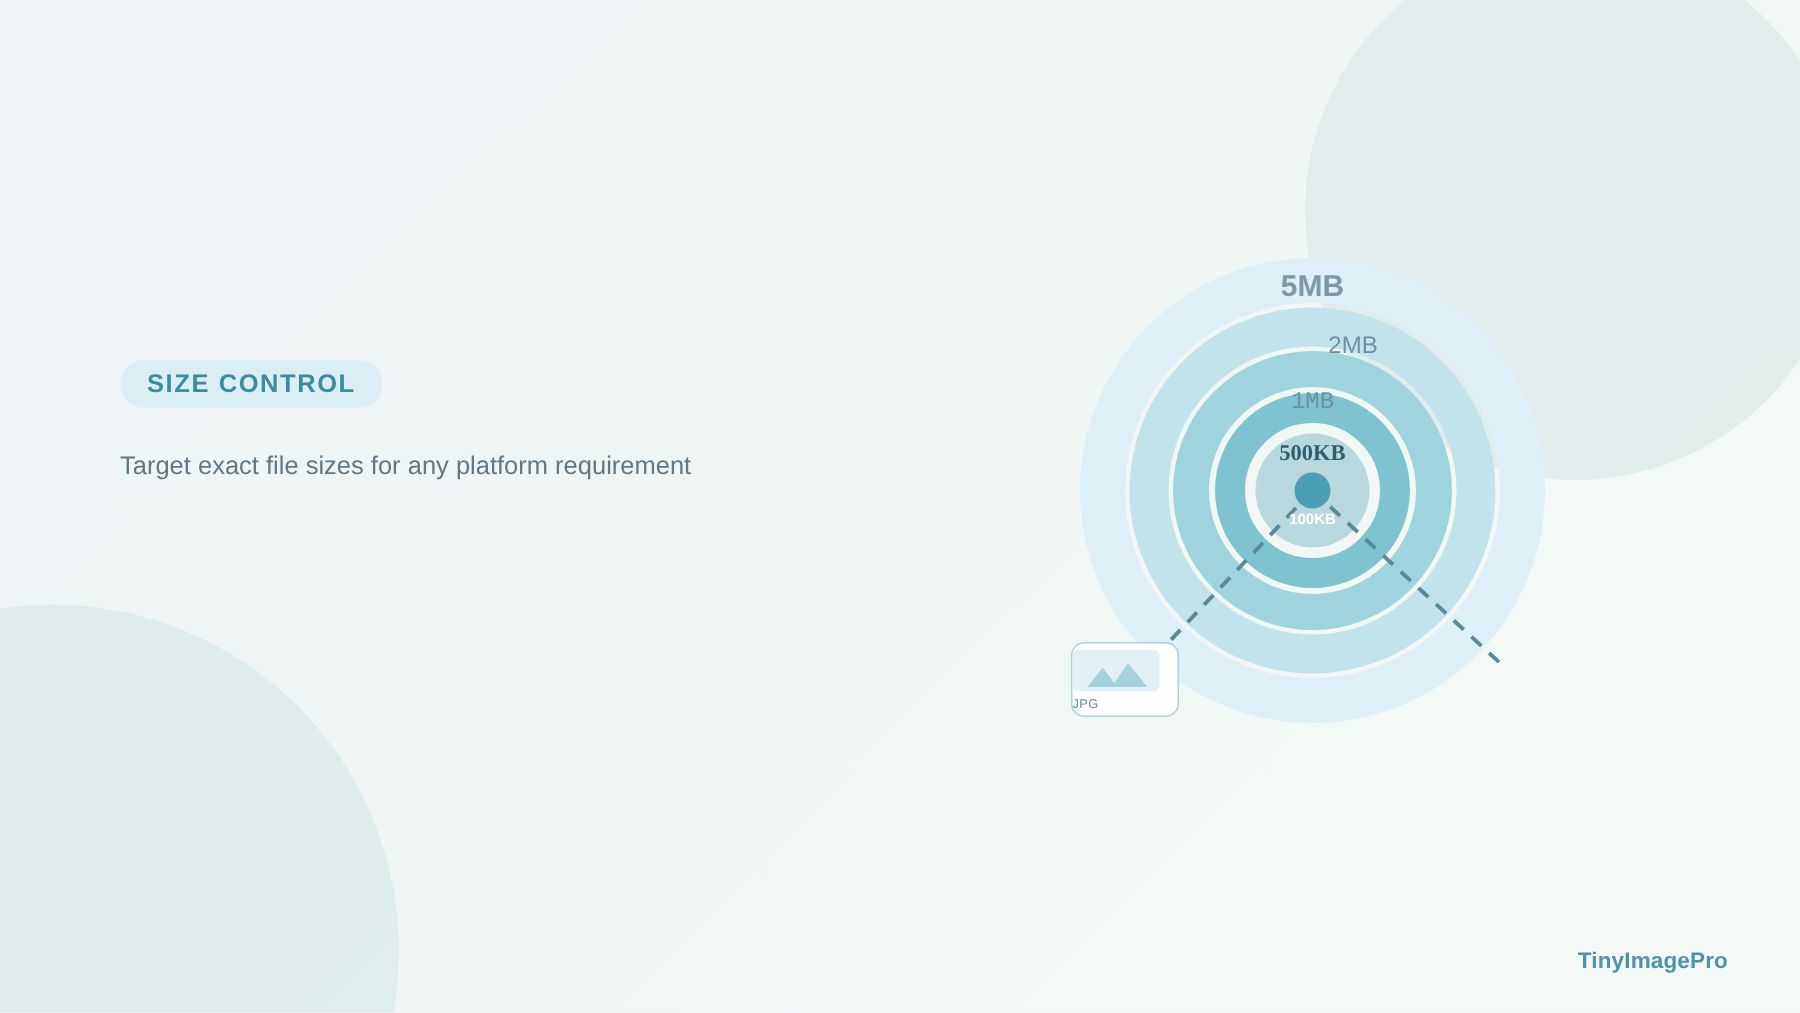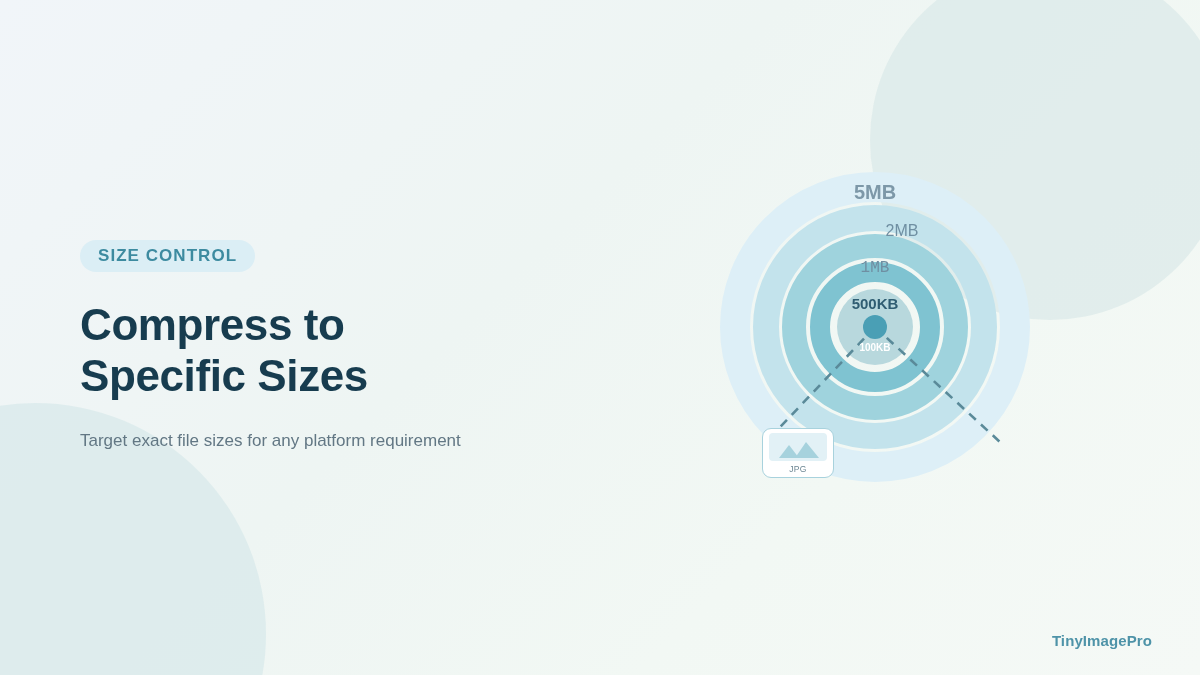--- a/index.html
+++ b/index.html
@@ -82,24 +82,22 @@
 
   
   .card {
     position:absolute;
     width:72px; height:50px;
     background:#ffffff;
     border:1.6px solid #a8d2dd;
     border-radius:9px;
     display:flex;
     flex-direction:column;
-    align-items:center;
     justify-content:flex-start;
     padding-top:4px;
-    margin-left:48px;
   }
   .card-thumb {
     width:58px; height:28px;
     background:#e2f1f6;
     border-radius:4px;
     position:relative;
     overflow:hidden;
   }
   .card-label {
     font-size:8.5px;
@@ -123,21 +121,20 @@
 </head>
 <body>
 
 <div id="slide">
 
   <div class="blob" id="blob-tr"></div>
   <div class="blob" id="blob-bl"></div>
 
   <div id="copy">
     <div id="badge">SIZE CONTROL</div>
-    <h1 id="headline">Compress to Specific Sizes</h1>
     <p id="subtitle">Target exact file sizes for any platform requirement</p>
   </div>
 
   <div id="graphic">
 
     <svg id="radar-svg" width="360" height="350" viewBox="0 0 360 350">
 
       <circle cx="175" cy="172" r="140" fill="none" stroke="#ddeff7" stroke-width="30"></circle>
       <circle cx="175" cy="172" r="109" fill="none" stroke="#c3e3ec" stroke-width="26"></circle>
       <circle cx="175" cy="172" r="81" fill="none" stroke="#9fd3dd" stroke-width="24"></circle>
@@ -146,21 +143,21 @@
 
       <line x1="175" y1="172" x2="66" y2="287" stroke="#5a8a99" stroke-width="2.6" stroke-dasharray="9 7" stroke-linecap="butt"></line>
       <line x1="175" y1="172" x2="300" y2="287" stroke="#5a8a99" stroke-width="2.6" stroke-dasharray="9 7" stroke-linecap="butt"></line>
 
       <circle cx="175" cy="172" r="12" fill="#4a9fb5"></circle>
     </svg>
 
     <div class="ring-label outer" style="left:175px; top:37px;">5MB</div>
     <div class="ring-label mid" style="left:175px; top:76px;margin-left:27px;">2MB</div>
     <div class="ring-label mid" style="left:175px; top:113px;font-family:Liberation Mono, monospace;">1MB</div>
-    <div class="ring-label in" style="left:175px; top:148px;">500KB</div>
+    <div class="ring-label in" style="left:175px; top:148px;font-family:Liberation Serif, serif;">500KB</div>
     <div class="ring-label core" style="left:175px; top:192px;">100KB</div>
 
     <div class="card" id="card-jpg">
       <div class="card-thumb">
         <svg width="58" height="28" viewBox="0 0 58 28">
           <polygon points="10,25 20,12 30,25" fill="#a6d2dd"></polygon>
           <polygon points="26,25 37,9 50,25" fill="#a6d2dd"></polygon>
         </svg>
       </div>
       <div class="card-label">JPG</div>

